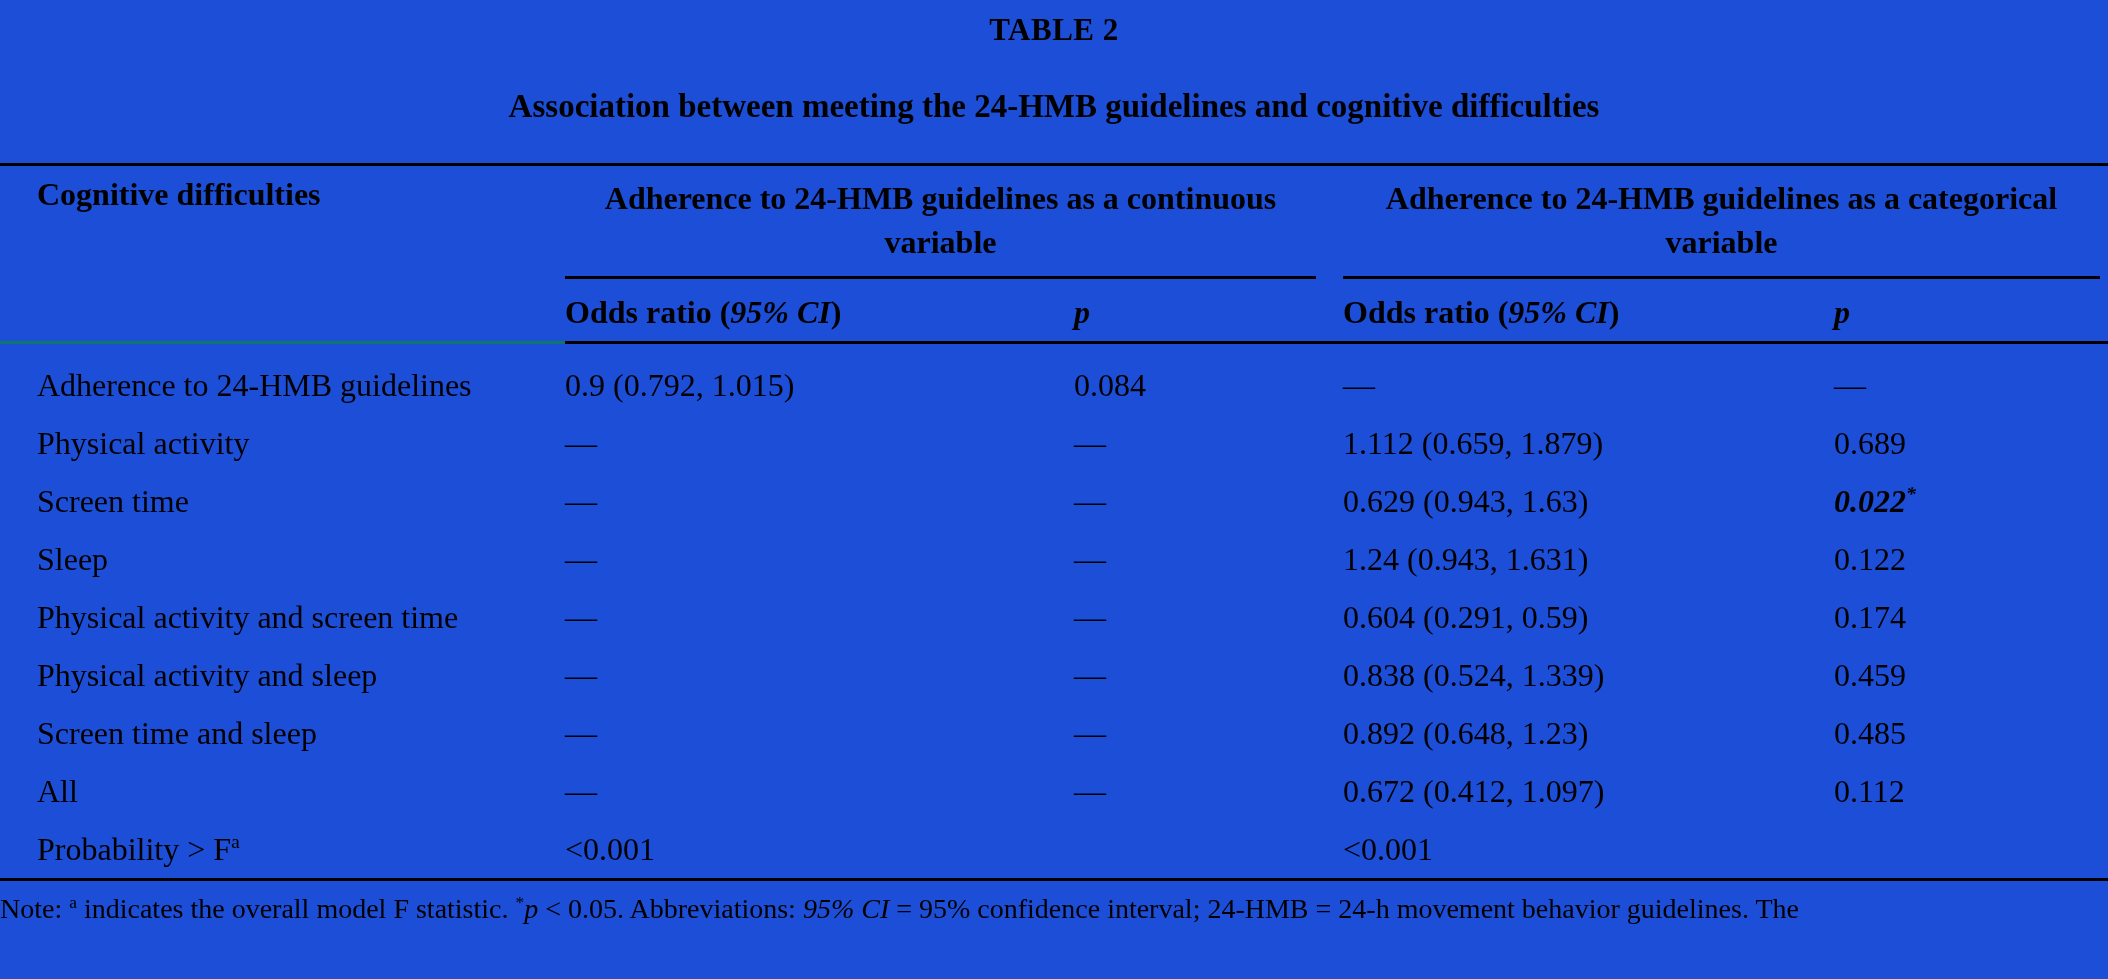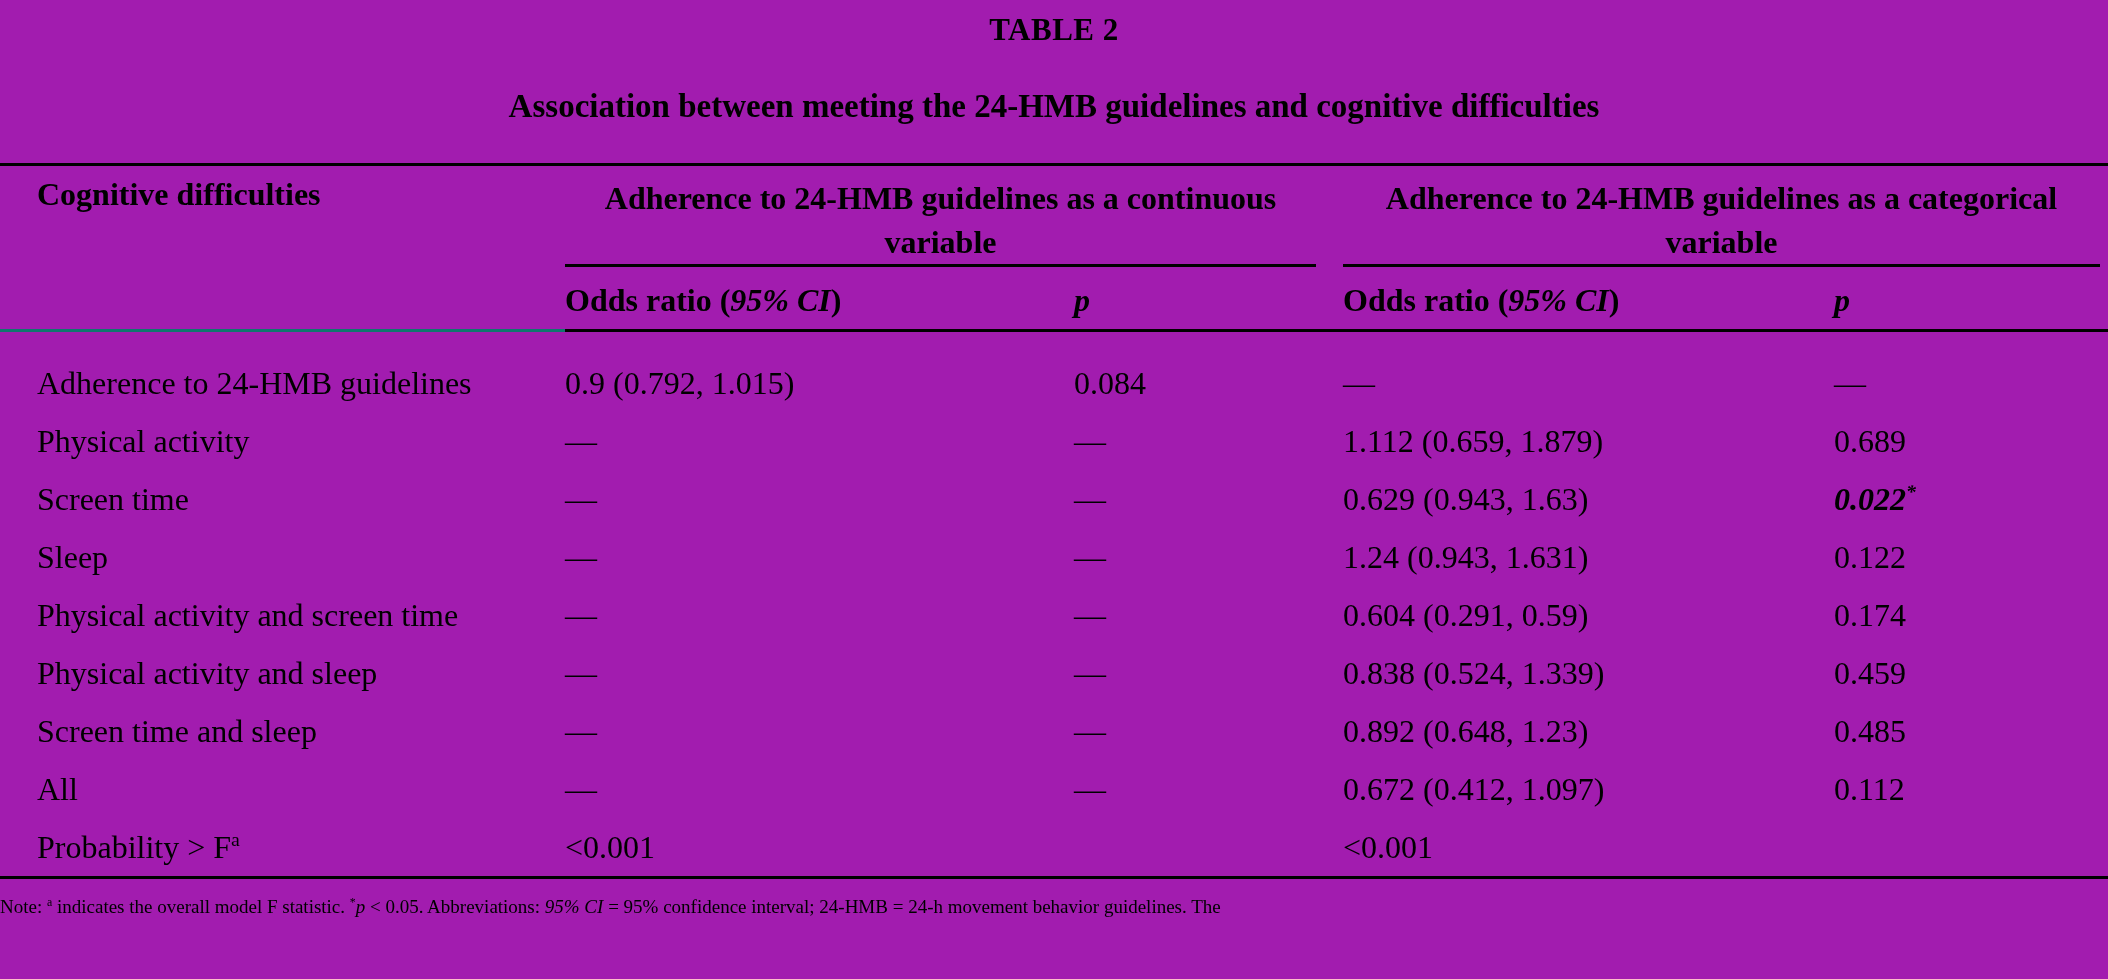--- a/index.html
+++ b/index.html
@@ -1,20 +1,20 @@
 <!DOCTYPE html>
 <html><head>
 <meta charset="utf-8">
 <style>
   html, body { margin: 0; padding: 0; background: #ffffff; }
   .page {
     position: relative;
     width: 2108px;
     height: 979px;
-    background: #a21caf;
+    background: #1d4ed8;
     color: #000000;
     font-family: "Liberation Serif", "DejaVu Serif", serif;
     overflow: hidden;
   }
   .table-label {
     text-align: center;
     font-weight: bold;
     font-size: 31px;
     padding-top: 12px;
     letter-spacing: 0.5px;
@@ -45,47 +45,48 @@
   th.corner {
     vertical-align: top;
     padding-top: 10px;
     padding-left: 37px;
     font-weight: bold;
   }
   th.group { vertical-align: top; padding-top: 10px; }
   .gwrap {
     text-align: center;
     line-height: 44px;
+    padding-bottom: 12px;
     border-bottom: 3px solid #000;
     font-weight: bold;
     white-space: normal;
   }
   .g1 .gwrap { margin-right: 27px; }
   .g2 .gwrap { margin-right: 8px; }
   tr.subhead th {
     vertical-align: bottom;
     padding: 16px 0 12px 0;
     line-height: 34px;
     font-weight: bold;
     border-bottom: 3px solid #000;
   }
   th.corner { border-bottom: 3px solid #0f766e; }
   .it { font-style: italic; }
   .bi { font-weight: bold; font-style: italic; }
   tbody td { line-height: 38px; padding: 10px 0; }
-  tbody tr.first td { padding-top: 32px; }
+  tbody tr.first td { padding-top: 22px; }
   tbody td.lab { padding-left: 37px; }
   sup {
     font-size: 0.62em;
     vertical-align: super;
     line-height: 0;
   }
   .note {
     margin-top: 8px;
-    font-size: 19px;
+    font-size: 28px;
     line-height: 40px;
     width: 2108px;
   }
 </style>
 </head>
 <body>
 
 <div class="page">
 
   <div class="table-label">TABLE 2</div>

